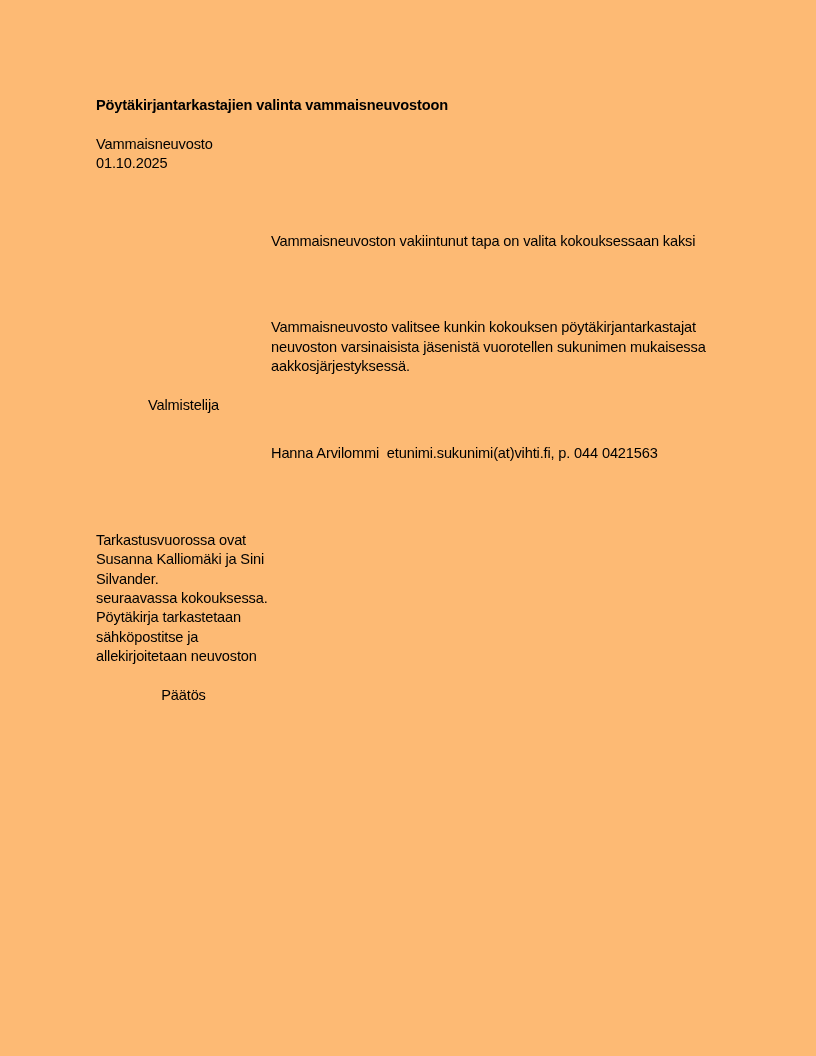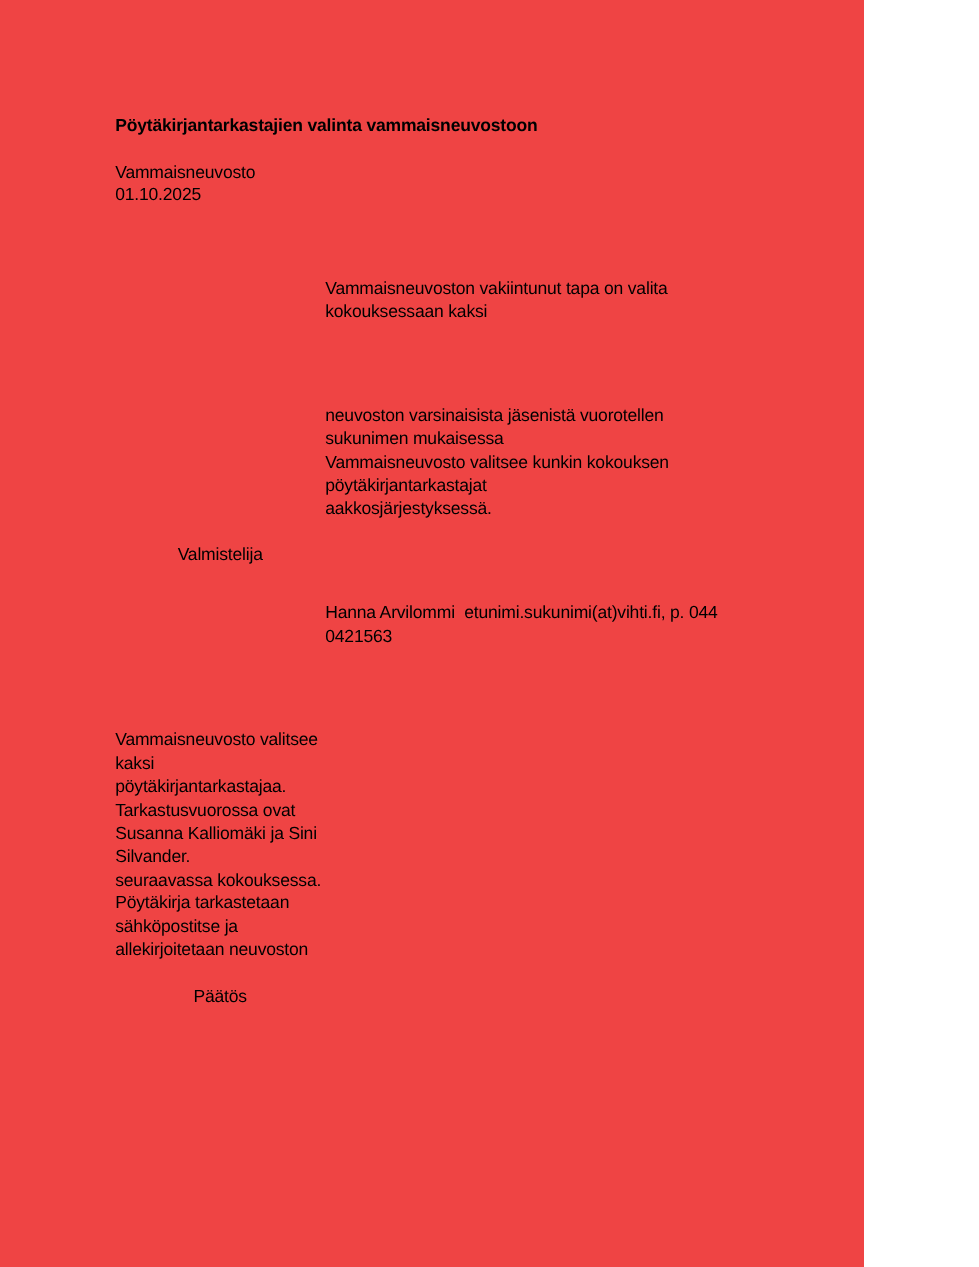--- a/index.html
+++ b/index.html
@@ -2,23 +2,23 @@
 <html><head>
 <meta charset="utf-8">
 <style>
   * { margin: 0; padding: 0; box-sizing: border-box; }
   html, body {
     background: #ffffff;
     font-family: "Liberation Sans", "DejaVu Sans", sans-serif;
   }
   .page {
     position: relative;
-    width: 720px;
+    width: 816px;
     height: 1056px;
-    background: #ef4444;
+    background: #fdba74;
     color: #000000;
     padding: 96px 104px 0 96px;
     overflow: hidden;
     font-size: 14.6px;
     line-height: 19.4px;
     letter-spacing: -0.15px;
   }
   .doc-title {
     font-size: 14.6px;
     font-weight: bold;
@@ -61,36 +61,35 @@
   <div class="row">
     <div class="label-col"></div>
     <div class="content-col">
       <div class="line">Vammaisneuvoston vakiintunut tapa on valita kokouksessaan kaksi</div>
     </div>
   </div>
 
   <div class="row">
     <div class="label-col"></div>
     <div class="content-col">
+      <div class="line">Vammaisneuvosto valitsee kunkin kokouksen pöytäkirjantarkastajat</div>
       <div class="line">neuvoston varsinaisista jäsenistä vuorotellen sukunimen mukaisessa</div>
-      <div class="line">Vammaisneuvosto valitsee kunkin kokouksen pöytäkirjantarkastajat</div>
       <div class="line">aakkosjärjestyksessä.</div>
     </div>
   </div>
 
   <div class="row">
     <div class="label-col">Valmistelija</div>
     <div class="content-col">
       <div class="line">Hanna Arvilommi  etunimi.sukunimi(at)vihti.fi, p. 044 0421563</div>
     </div>
   </div>
 
   <div class="row">
     <div class="content-col">
-      <div class="line">Vammaisneuvosto valitsee kaksi pöytäkirjantarkastajaa.</div>
       <div class="line">Tarkastusvuorossa ovat Susanna Kalliomäki ja Sini Silvander.</div>
       <div class="line">seuraavassa kokouksessa.</div>
       <div class="line">Pöytäkirja tarkastetaan sähköpostitse ja allekirjoitetaan neuvoston</div>
     </div>
   </div>
 
   <div class="row">
     <div class="label-col">Päätös</div>
     <div class="content-col"></div>
   </div>

